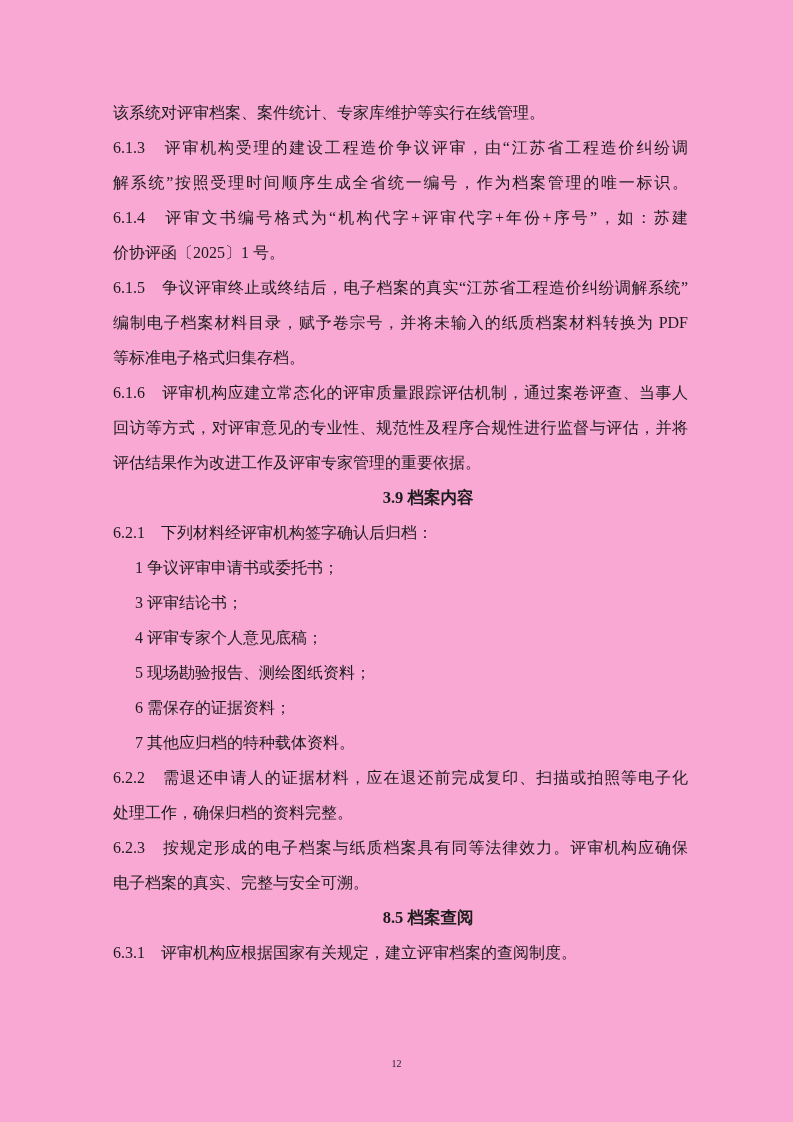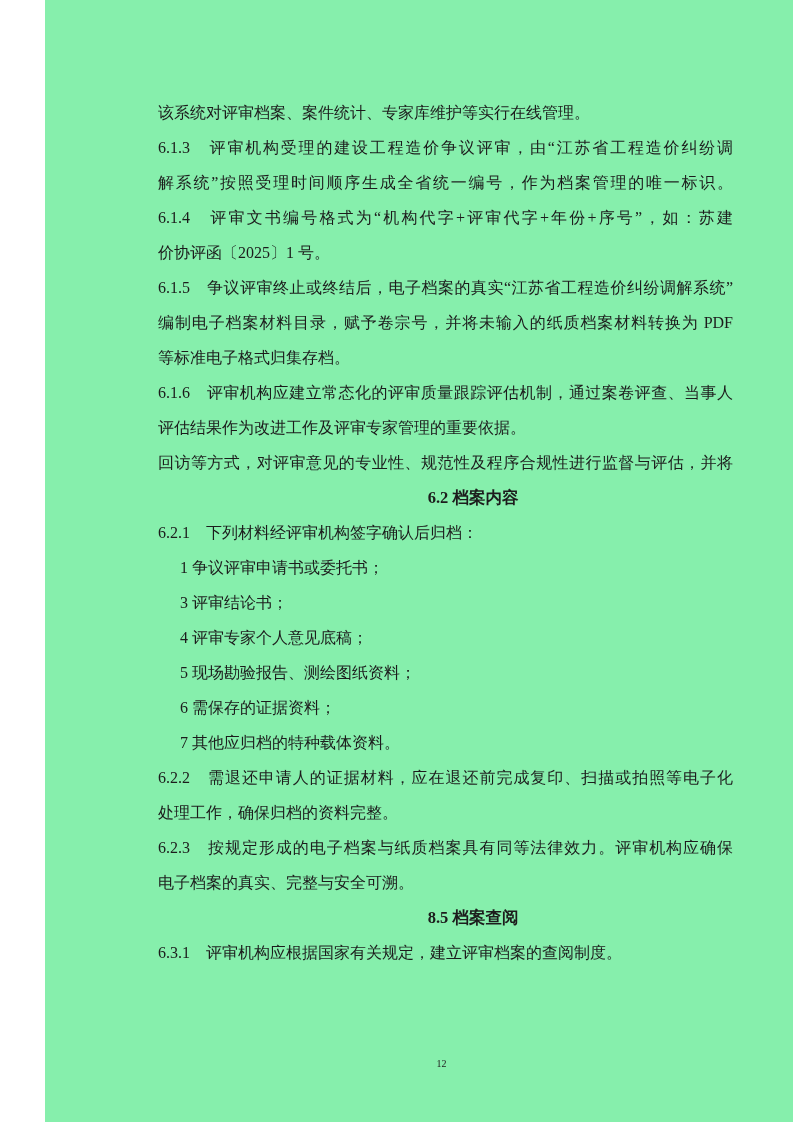--- a/index.html
+++ b/index.html
@@ -8,22 +8,21 @@
     height: 1122px;
     background: #ffffff;
     position: relative;
     font-family: "Liberation Serif", "DejaVu Serif", serif;
     color: #1c1c1c;
     overflow: hidden;
   }
   .page {
     position: absolute;
     inset: 0;
-    background: #86efac;
-    margin-left: 45px;
+    background: #f9a8d4;
   }
   .content {
     position: absolute;
     left: 113px;
     top: 95px;
     width: 575px;
   }
   .line {
     height: 35px;
     line-height: 35px;
@@ -62,23 +61,23 @@
   <div class="content">
     <div class="line">该系统对评审档案、案件统计、专家库维护等实行在线管理。</div>
     <div class="line j">6.1.3　评审机构受理的建设工程造价争议评审，由“江苏省工程造价纠纷调</div>
     <div class="line j">解系统”按照受理时间顺序生成全省统一编号，作为档案管理的唯一标识。</div>
     <div class="line j">6.1.4　评审文书编号格式为“机构代字+评审代字+年份+序号”，如：苏建</div>
     <div class="line">价协评函〔2025〕1 号。</div>
     <div class="line j">6.1.5　争议评审终止或终结后，电子档案的真实“江苏省工程造价纠纷调解系统”</div>
     <div class="line j">编制电子档案材料目录，赋予卷宗号，并将未输入的纸质档案材料转换为 PDF</div>
     <div class="line">等标准电子格式归集存档。</div>
     <div class="line j">6.1.6　评审机构应建立常态化的评审质量跟踪评估机制，通过案卷评查、当事人</div>
+    <div class="line j">回访等方式，对评审意见的专业性、规范性及程序合规性进行监督与评估，并将</div>
     <div class="line">评估结果作为改进工作及评审专家管理的重要依据。</div>
-    <div class="line j">回访等方式，对评审意见的专业性、规范性及程序合规性进行监督与评估，并将</div>
-    <div class="line heading">6.2 档案内容</div>
+    <div class="line heading">3.9 档案内容</div>
     <div class="line">6.2.1　下列材料经评审机构签字确认后归档：</div>
     <div class="line list">1 争议评审申请书或委托书；</div>
     <div class="line list">3 评审结论书；</div>
     <div class="line list">4 评审专家个人意见底稿；</div>
     <div class="line list">5 现场勘验报告、测绘图纸资料；</div>
     <div class="line list">6 需保存的证据资料；</div>
     <div class="line list">7 其他应归档的特种载体资料。</div>
     <div class="line j">6.2.2　需退还申请人的证据材料，应在退还前完成复印、扫描或拍照等电子化</div>
     <div class="line">处理工作，确保归档的资料完整。</div>
     <div class="line j">6.2.3　按规定形成的电子档案与纸质档案具有同等法律效力。评审机构应确保</div>

